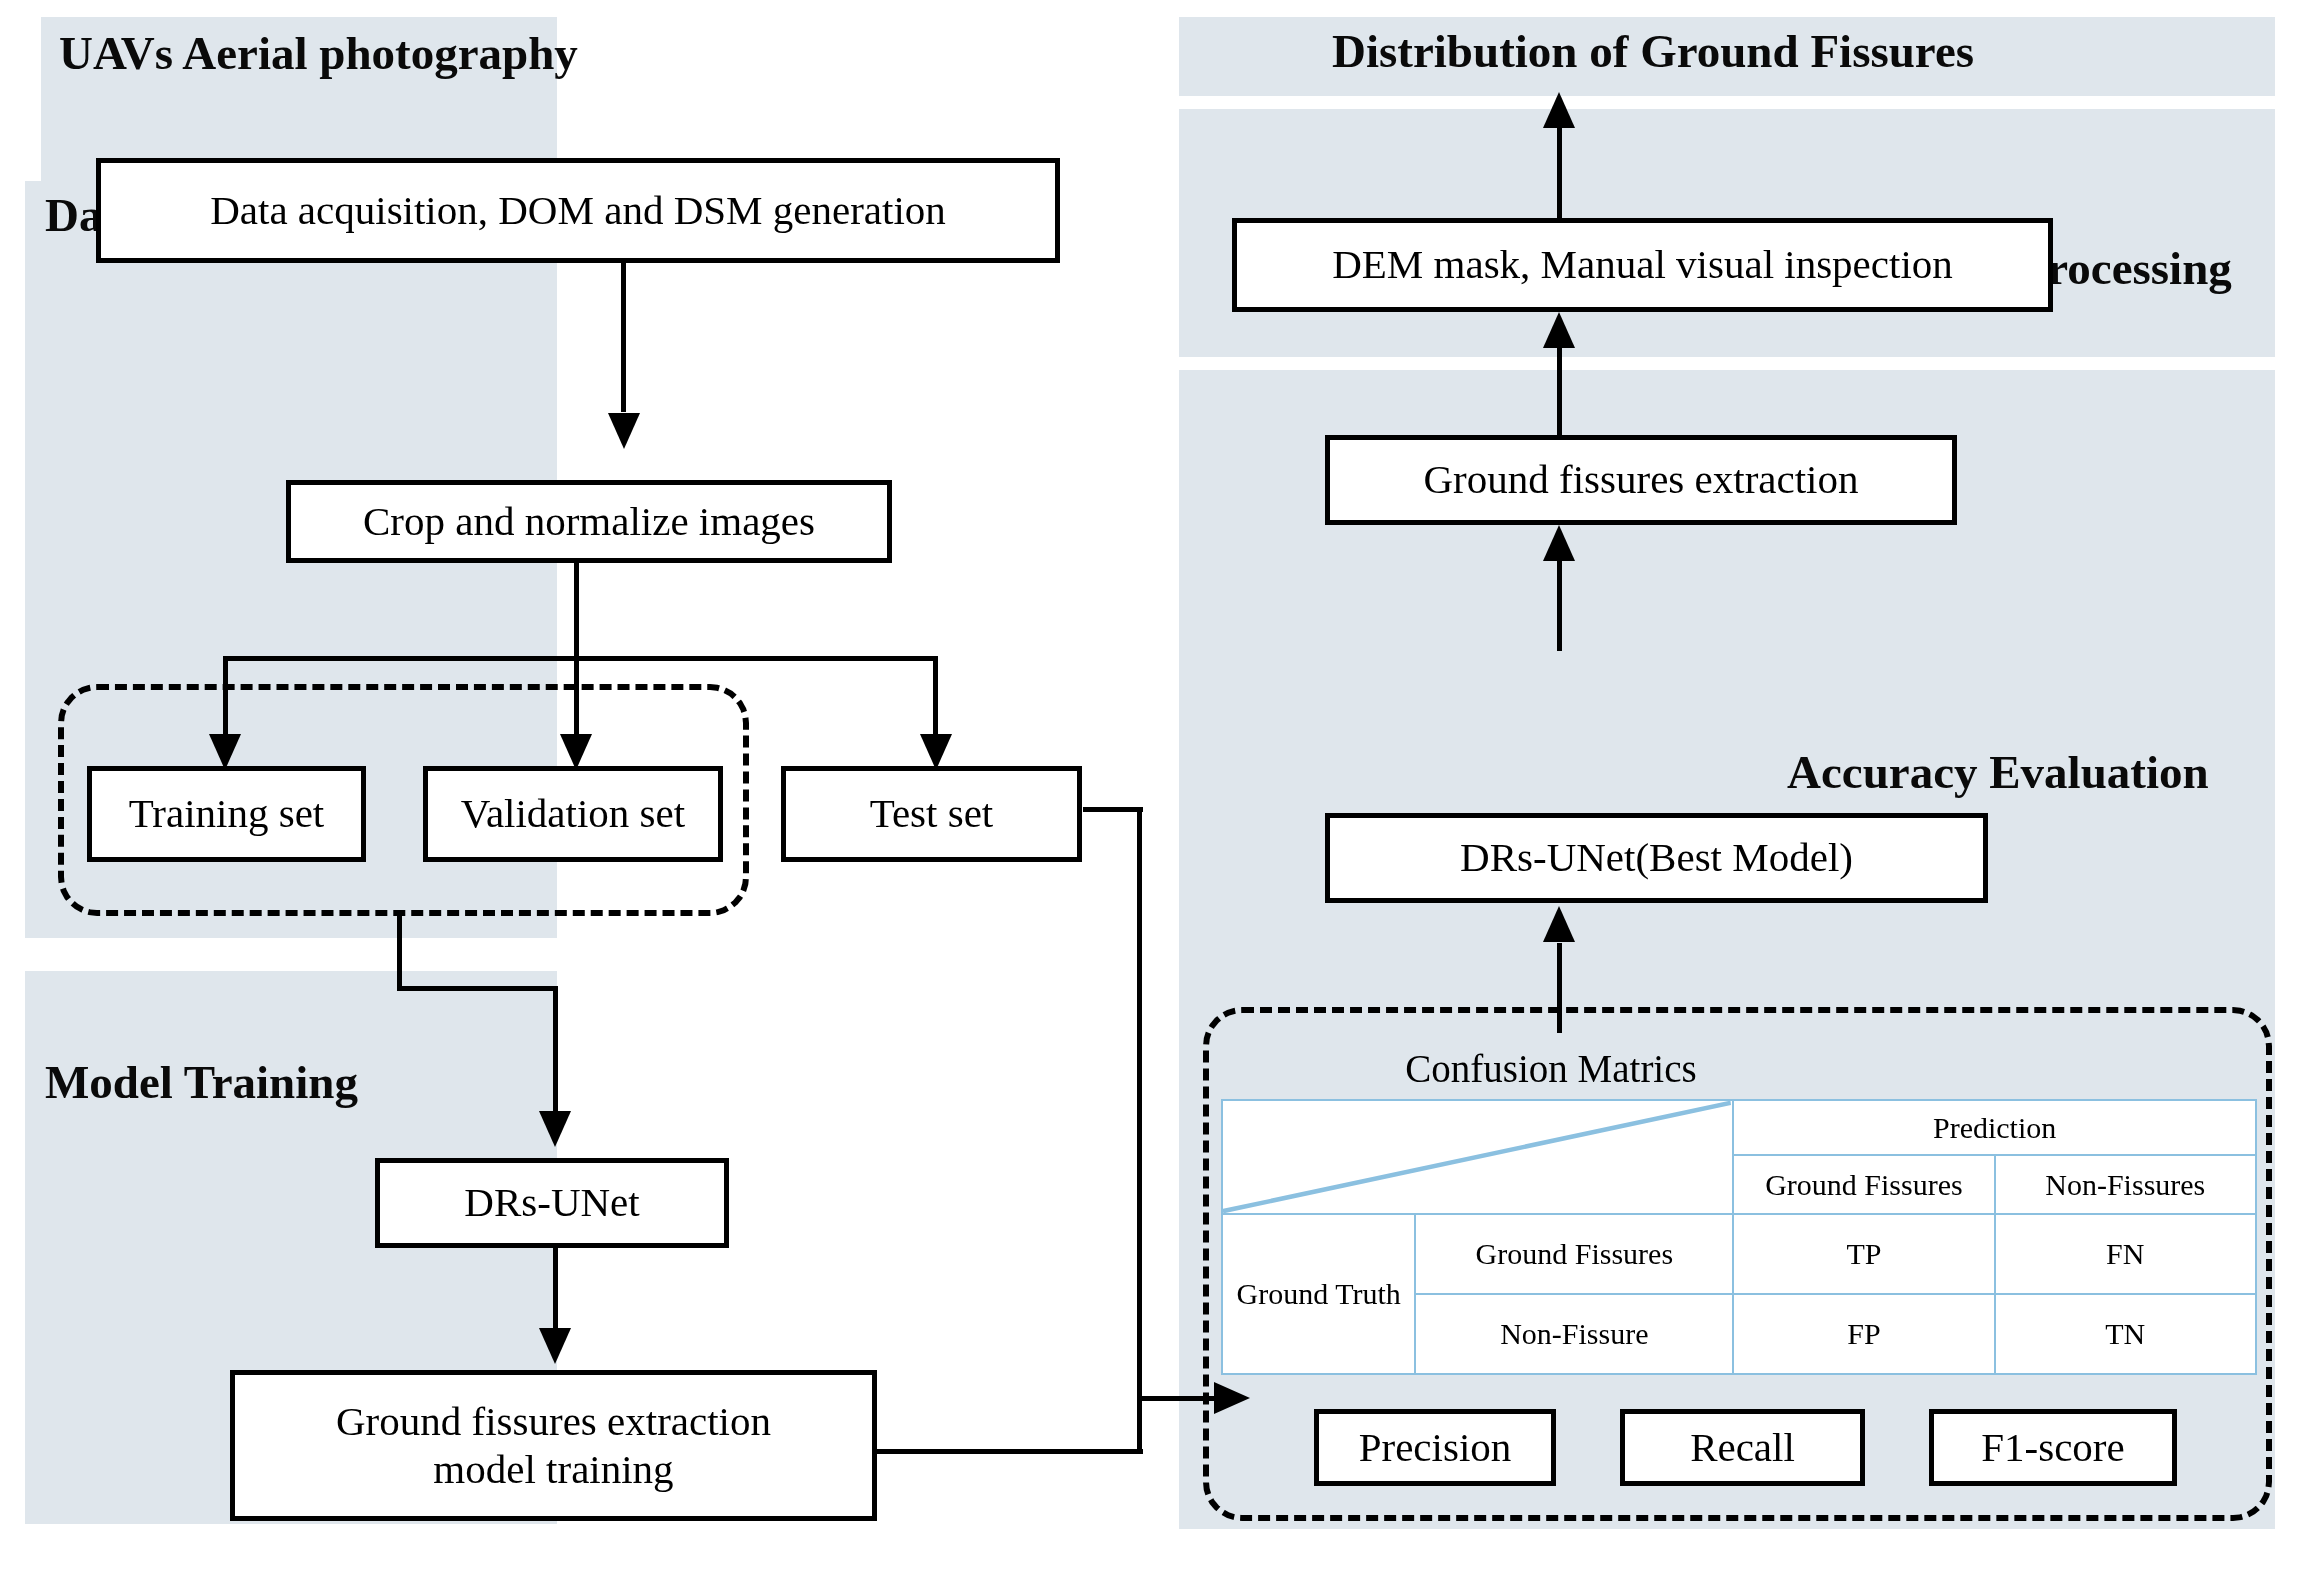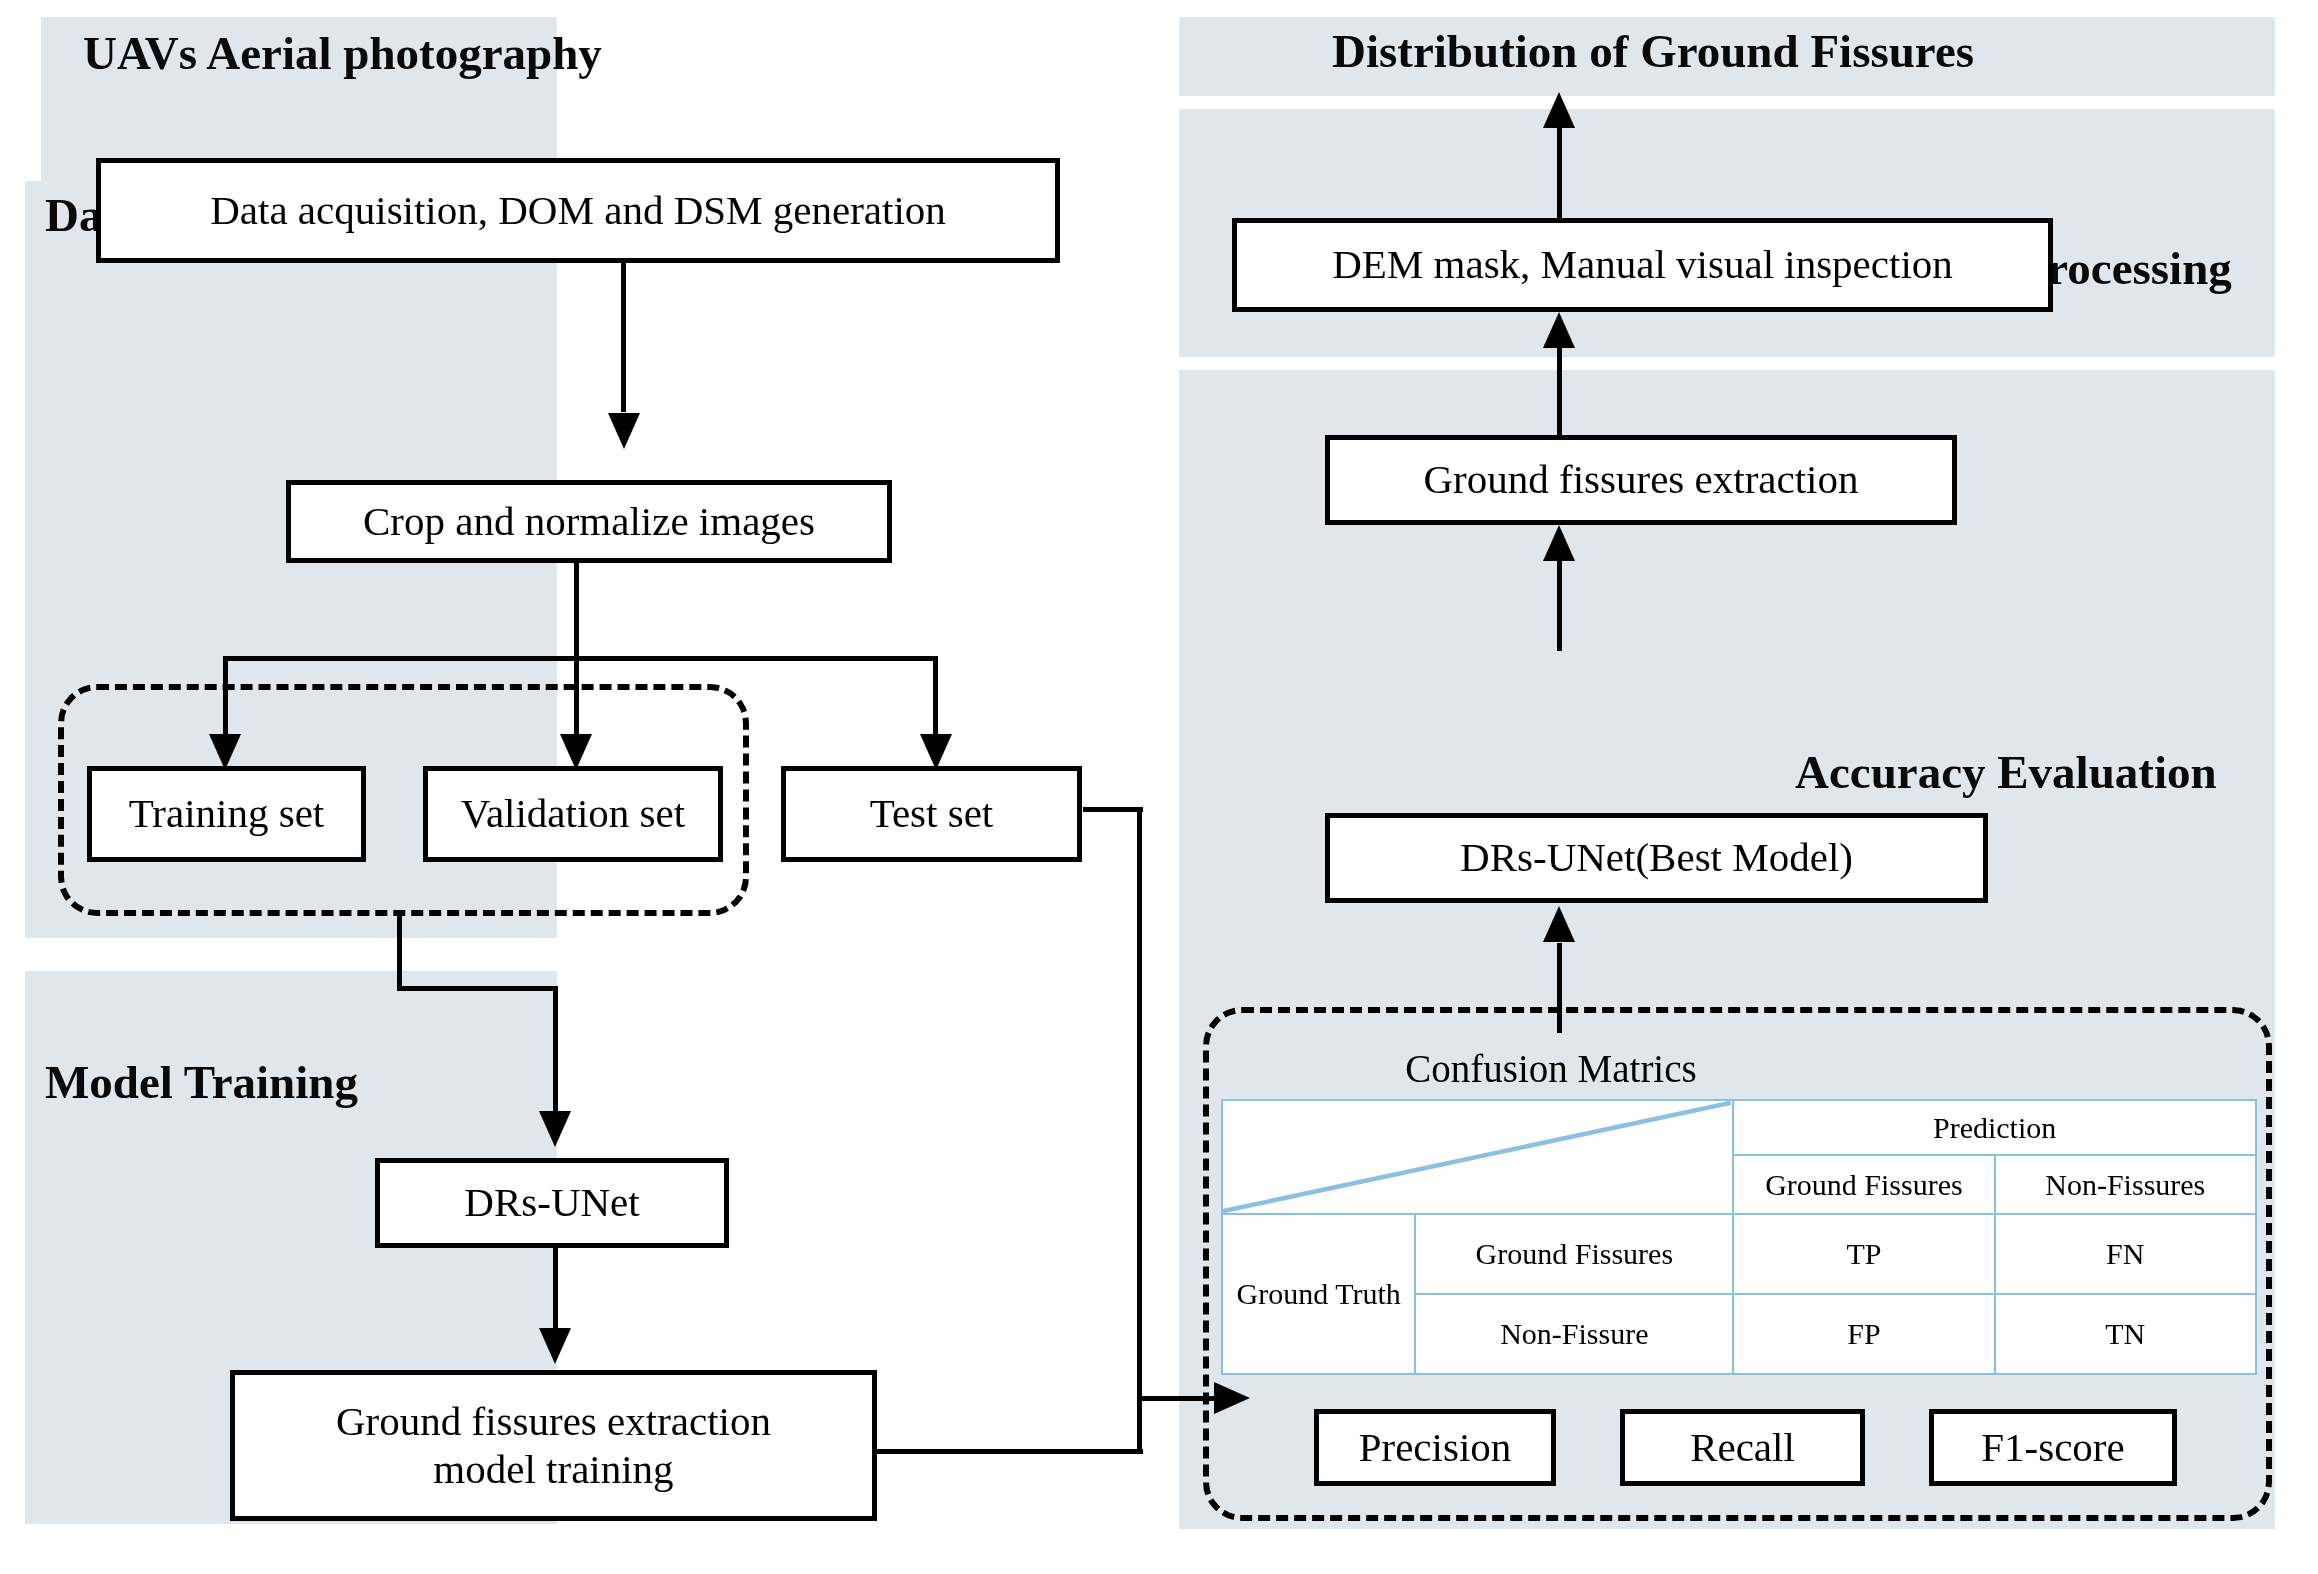--- a/index.html
+++ b/index.html
@@ -43,27 +43,27 @@
 <div id="root">
 
   <div class="panel" style="left:41px;top:16.6px;width:516px;height:285px;"></div>
   <div class="panel" style="left:25px;top:181px;width:532px;height:757px;"></div>
   <div class="panel" style="left:25px;top:971px;width:532px;height:553px;"></div>
 
   <div class="panel" style="left:1179px;top:16.6px;width:1096px;height:79px;"></div>
   <div class="panel" style="left:1179px;top:109px;width:1096px;height:248px;"></div>
   <div class="panel" style="left:1179px;top:370px;width:1096px;height:1159px;"></div>
 
-  <div class="panel-title" style="left:59px;top:25.6px;margin-left:24px;">UAVs  Aerial photography</div>
+  <div class="panel-title" style="left:59px;top:25.6px;">UAVs  Aerial photography</div>
   <div class="panel-title" style="left:45px;top:188px;">Data Preprocessing</div>
   <div class="panel-title" style="left:45px;top:1055px;">Model Training</div>
 
   <div class="panel-title right" style="left:1332px;top:24px;">Distribution of Ground Fissures</div>
   <div class="panel-title right" style="left:1935px;top:241px;">Postprocessing</div>
-  <div class="panel-title right" style="left:1787px;top:745px;margin-left:8px;">Accuracy Evaluation</div>
+  <div class="panel-title right" style="left:1787px;top:745px;">Accuracy Evaluation</div>
 
   <div class="node" style="left:96px;top:158px;width:964px;height:105px;max-width:964px;">
     <span>Data acquisition, DOM and DSM generation</span>
   </div>
 
   <div class="vline" style="left:621px;top:263px;height:149px;"></div>
   <div class="arrow-down" style="left:608px;top:413px;"></div>
 
   <div class="node" style="left:286px;top:480px;width:606px;height:83px;">
     <span>Crop and normalize images</span>

